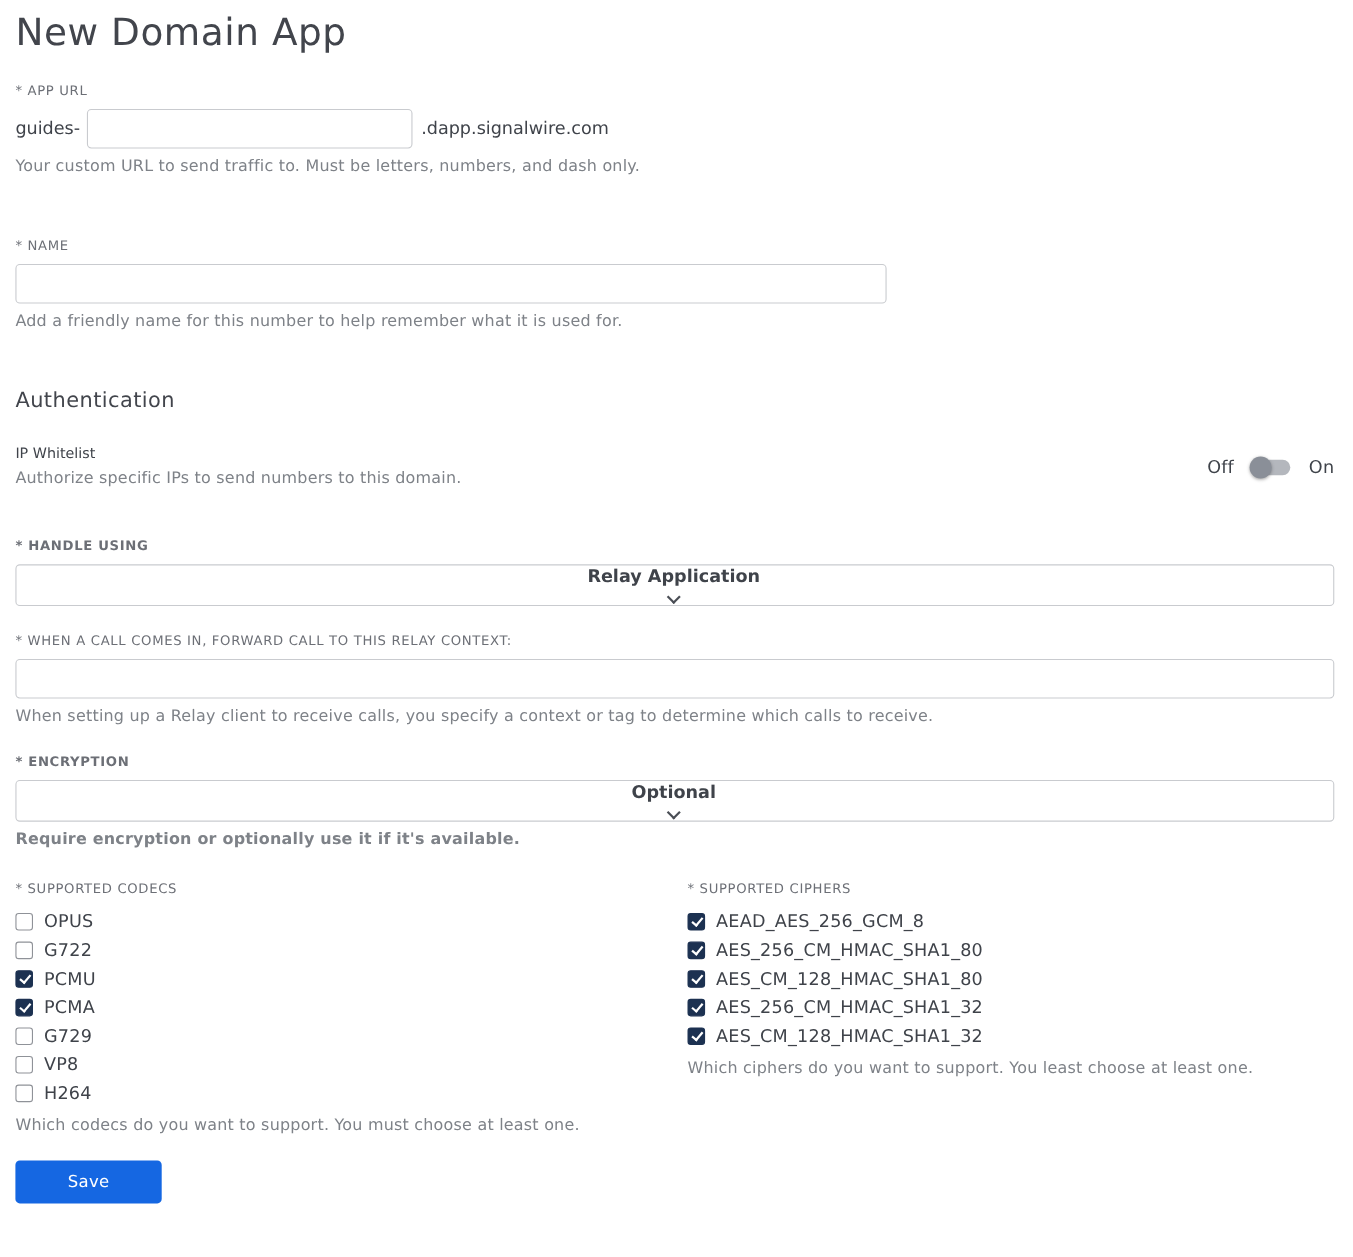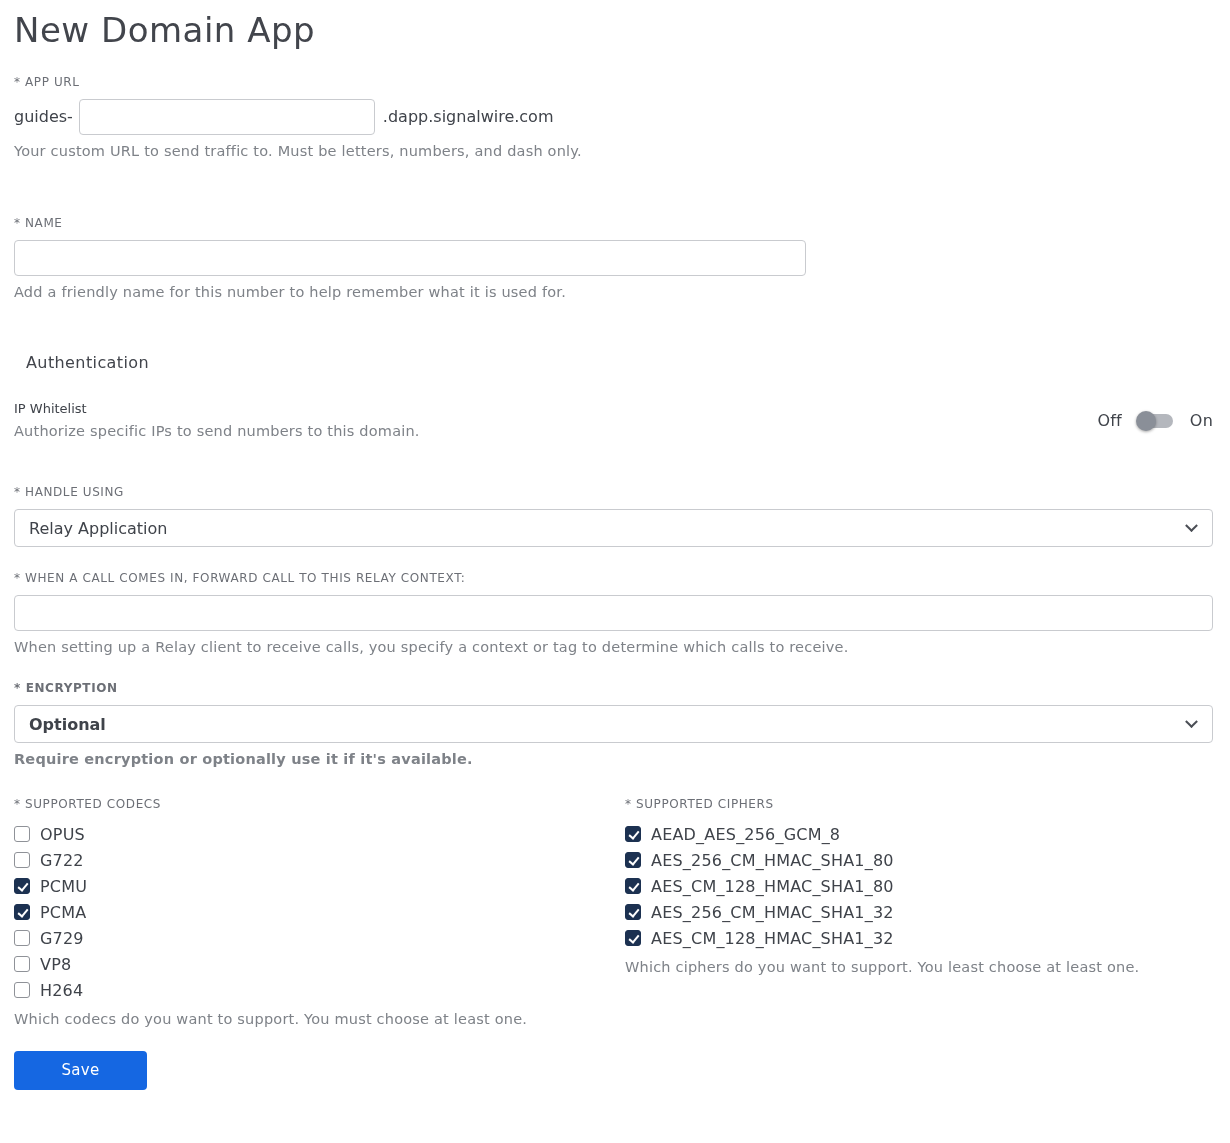--- a/index.html
+++ b/index.html
@@ -45,35 +45,35 @@
     font-size: 15px;
     color: #3f434a;
     outline: none;
     font-family: inherit;
   }
   .name-input { display: block; width: 792px; }
   .full-input { display: block; width: 100%; }
 
   .field-name { margin-top: 55px; }
   .field-url { margin-top: 24px; }
-  .field-handle { margin-top: 44px; }
+  .field-handle { margin-top: 44px; font-weight: bold; }
   .field-context { margin-top: 24px; }
   .field-encryption { margin-top: 24px; font-weight: bold; }
 
   .url-row { display: flex; align-items: center; }
   .url-prefix { font-size: 16px; color: #3f434a; margin-right: 6px; }
   .url-input { width: 296px; }
   .url-suffix { font-size: 16px; color: #3f434a; margin-left: 8px; }
 
   .section-heading {
-    font-size: 16px;
+    font-size: 19px;
     font-weight: 400;
     color: #42454c;
     letter-spacing: 0.4px;
-    margin: 12px;
+    margin: 0;
     line-height: 1.25;
   }
   .section-auth { margin-top: 52px; }
   .section-settings { margin-top: 54px; }
 
   .whitelist-row {
     margin-top: 28px;
     display: flex;
     justify-content: space-between;
     align-items: center;
@@ -102,20 +102,21 @@
     justify-content: space-between;
     width: 100%;
     height: 38px;
     border: 1px solid #c9cbcf;
     border-radius: 4px;
     background: #fff;
     padding: 0 16px 0 14px;
     font-size: 16px;
     color: #3f434a;
     cursor: pointer;
+    flex-direction: column;
   }
   .chevron {
     width: 9px; height: 9px;
     border-right: 2px solid #4a4e55;
     border-bottom: 2px solid #4a4e55;
     transform: rotate(45deg) translate(-2px, -2px);
   }
 
   .columns { display: flex; margin-top: 28px; }
   .col-left { width: 611px; }

